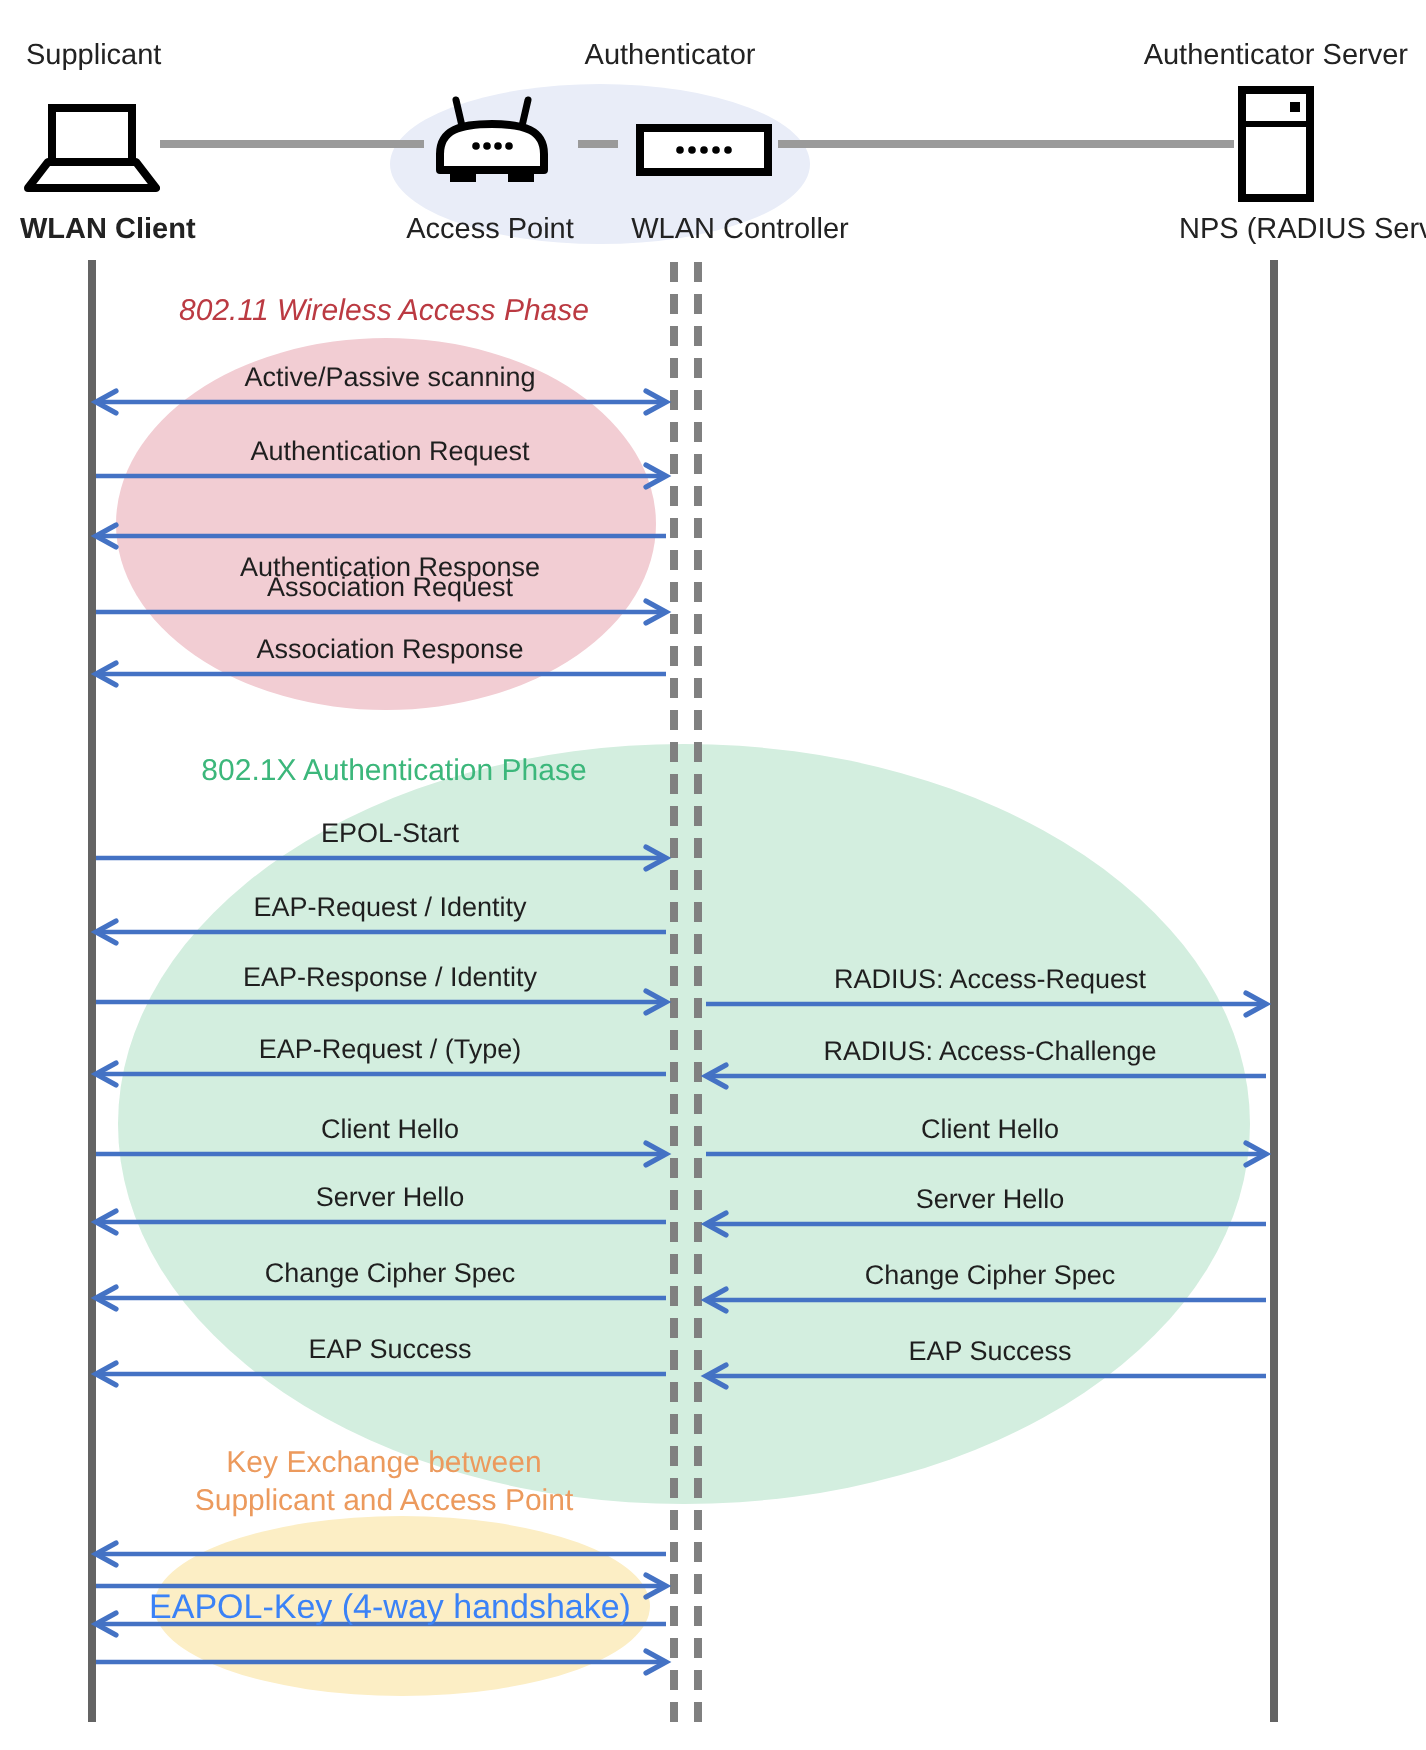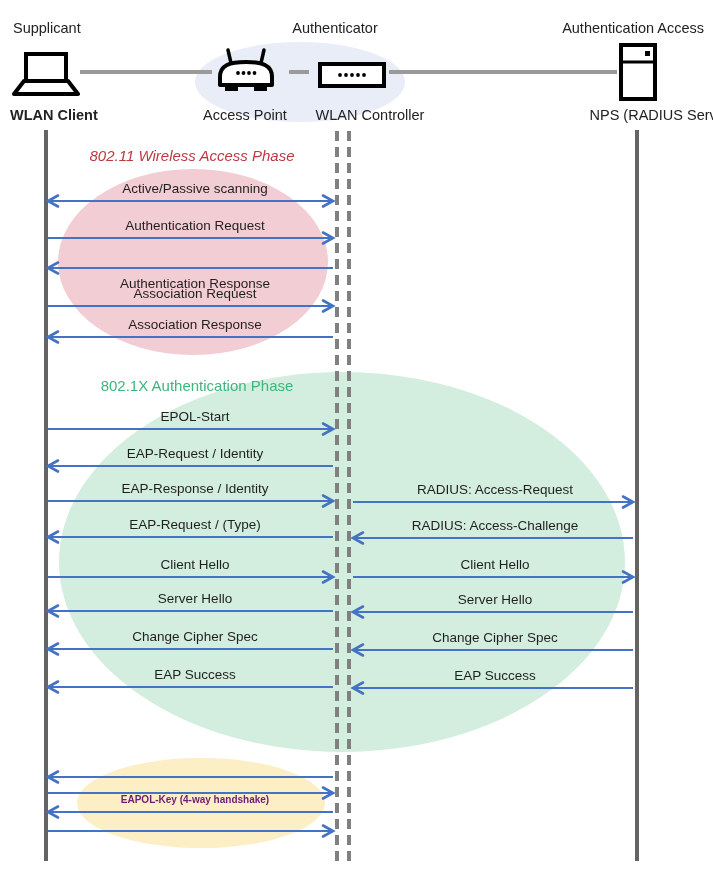--- a/index.html
+++ b/index.html
@@ -35,35 +35,35 @@
   .ll-dash{background:repeating-linear-gradient(to bottom,#808080 0 10px,transparent 10px 16px);}
   .ll-mid1{left:335px;top:131px;}
   .ll-mid2{left:347px;top:131px;}
   .phase-title{position:absolute;transform:translateX(-50%);font-size:15px;white-space:nowrap;z-index:3;}
   .pt-1{left:192px;top:147px;}
   .pt-2{left:197px;top:377px;}
   .pt-3{left:192px;top:722px;text-align:center;line-height:19px;}
   #arrow-layer{position:absolute;left:0;top:0;z-index:3;pointer-events:none;}
   .labels-layer{position:absolute;left:0;top:0;width:100%;height:100%;z-index:4;pointer-events:none;}
   .msg-label{position:absolute;transform:translateX(-50%);font-size:13.5px;color:#1f1f1f;white-space:nowrap;}
-  .msg-label.big{font-size:10px;color:#701a75;font-weight:bold;}
+  .msg-label.big{font-size:17px;color:#3b82f6;}
 </style>
 </head>
 <body>
 
 <div class="canvas">
 
   <div class="ellipse el-lavender" style="background: rgb(233, 237, 248);"></div>
   <div class="ellipse el-pink" style="background: rgb(242, 205, 211);"></div>
   <div class="ellipse el-green" style="background: rgb(211, 238, 223);"></div>
   <div class="ellipse el-yellow" style="background: rgb(252, 238, 197);"></div>
 
   <div class="hdr hdr-supplicant">Supplicant</div>
   <div class="hdr hdr-authenticator">Authenticator</div>
-  <div class="hdr hdr-authserver">Authentication Access</div>
+  <div class="hdr hdr-authserver">Authenticator Server</div>
 
   <div class="conn c1"></div>
   <div class="conn c2"></div>
   <div class="conn c3"></div>
 
   <svg class="icon ic-laptop" width="68" height="48" viewBox="0 0 68 48">
     <rect x="14" y="3" width="40" height="27" fill="#fff" stroke="#000" stroke-width="4"></rect>
     <path d="M12 30 L56 30 L66 43 L2 43 Z" fill="#fff" stroke="#000" stroke-width="4" stroke-linejoin="round"></path>
   </svg>
   <svg class="icon ic-ap" width="64" height="48" viewBox="0 0 64 48">
@@ -96,20 +96,24 @@
   <div class="nodelabel nl-ctrl">WLAN Controller</div>
   <div class="nodelabel nl-nps">NPS (RADIUS Server)</div>
 
   <div class="lifeline ll-solid ll-left"></div>
   <div class="lifeline ll-dash ll-mid1"></div>
   <div class="lifeline ll-dash ll-mid2"></div>
   <div class="lifeline ll-solid ll-right"></div>
 
   <div class="phase-title pt-1" style="color: rgb(187, 58, 66); font-style: italic;">802.11 Wireless Access Phase</div>
   <div class="phase-title pt-2" style="color: rgb(60, 183, 123);">802.1X Authentication Phase</div>
+  <div class="phase-title pt-3" style="color: rgb(236, 154, 93);">
+    <div>Key Exchange between</div>
+    <div>Supplicant and Access Point</div>
+  </div>
 
   <svg id="arrow-layer" width="713" height="875" viewBox="0 0 713 875">
       <line x1="48" x2="333" y1="201" y2="201" stroke="#4472C4" stroke-width="2.2"></line>
       <polyline points="323,195.5 333,201 323,206.5" fill="none" stroke="#4472C4" stroke-width="2.6" stroke-linecap="round"></polyline>
       <polyline points="58,195.5 48,201 58,206.5" fill="none" stroke="#4472C4" stroke-width="2.6" stroke-linecap="round"></polyline>
       <line x1="48" x2="333" y1="238" y2="238" stroke="#4472C4" stroke-width="2.2"></line>
       <polyline points="323,232.5 333,238 323,243.5" fill="none" stroke="#4472C4" stroke-width="2.6" stroke-linecap="round"></polyline>
       <line x1="48" x2="333" y1="268" y2="268" stroke="#4472C4" stroke-width="2.2"></line>
       <polyline points="58,262.5 48,268 58,273.5" fill="none" stroke="#4472C4" stroke-width="2.6" stroke-linecap="round"></polyline>
       <line x1="48" x2="333" y1="306" y2="306" stroke="#4472C4" stroke-width="2.2"></line>

